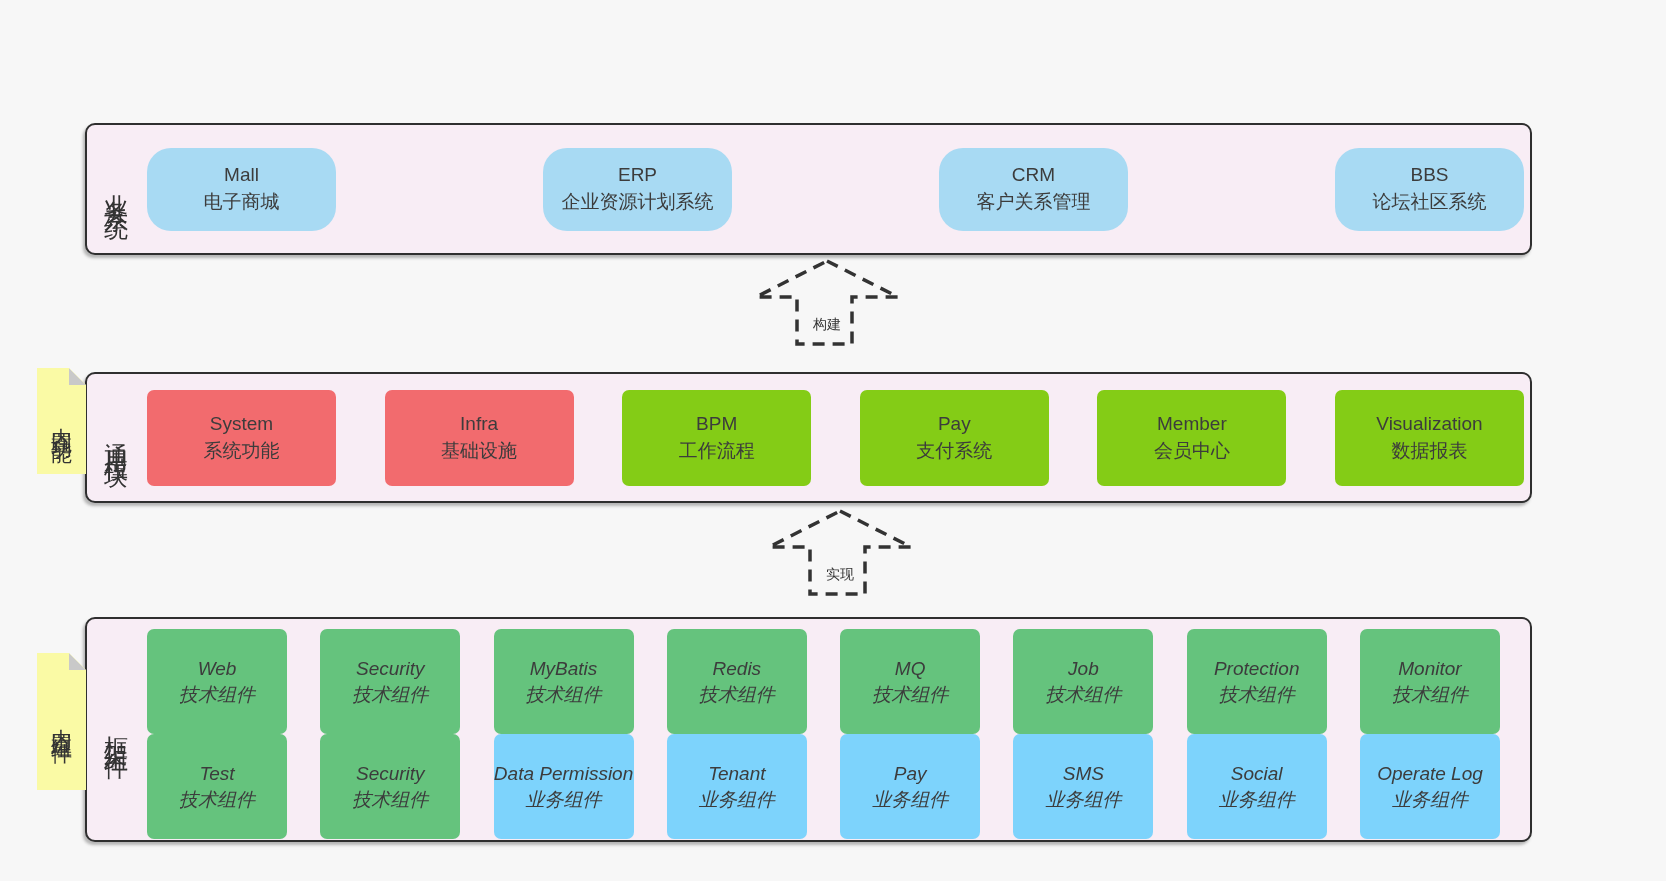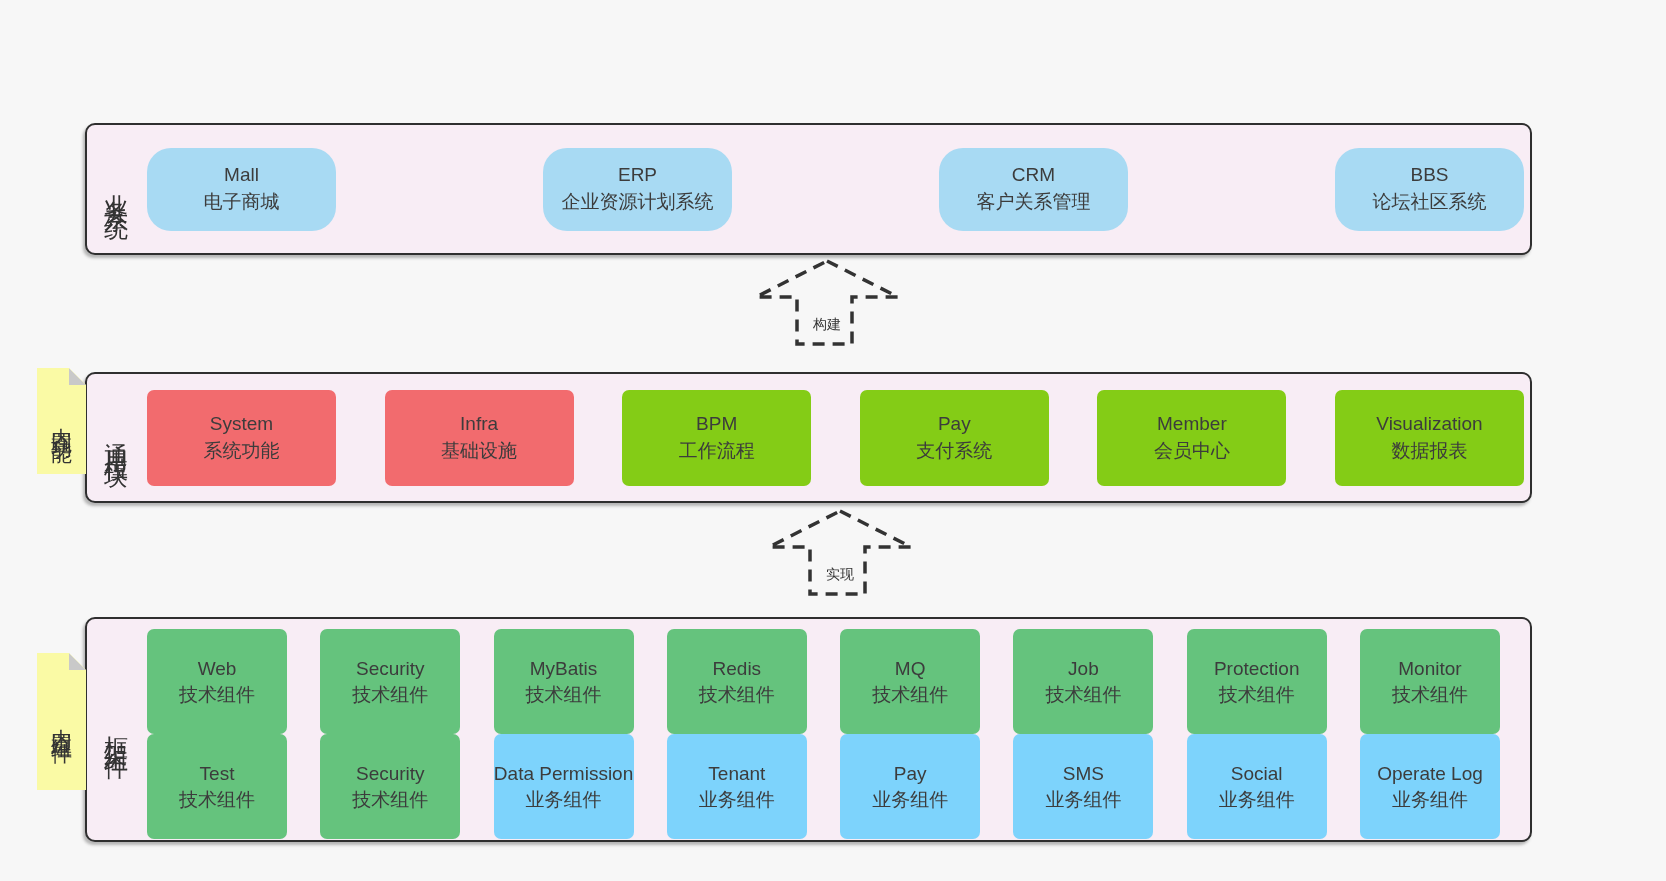--- a/index.html
+++ b/index.html
@@ -63,21 +63,21 @@
     flex-direction:column;
     align-items:center;
     justify-content:center;
     text-align:center;
     font-size:19px;
     line-height:1.42;
     color:#3c3c3c;
   }
   .bwide { width:189px; height:83px; }
   .layer2 .bwide { height:96px; }
-  .bsmall { width:140px; height:105px; line-height:1.32; }
+  .bsmall { width:140px; height:105px; line-height:1.32;font-style:italic; }
   .c-blue  { background:#a8daf3;border-radius:24px; }
   .c-red   { background:#f26b6e; }
   .c-pink  { background:#84cc16; }
   .c-green { background:#65c37d; }
   .c-lgreen{ background:#7dd3fc; }
   .tag {
     position:absolute;
     left:37px;
     width:49px;
     background:#fafaa5;

